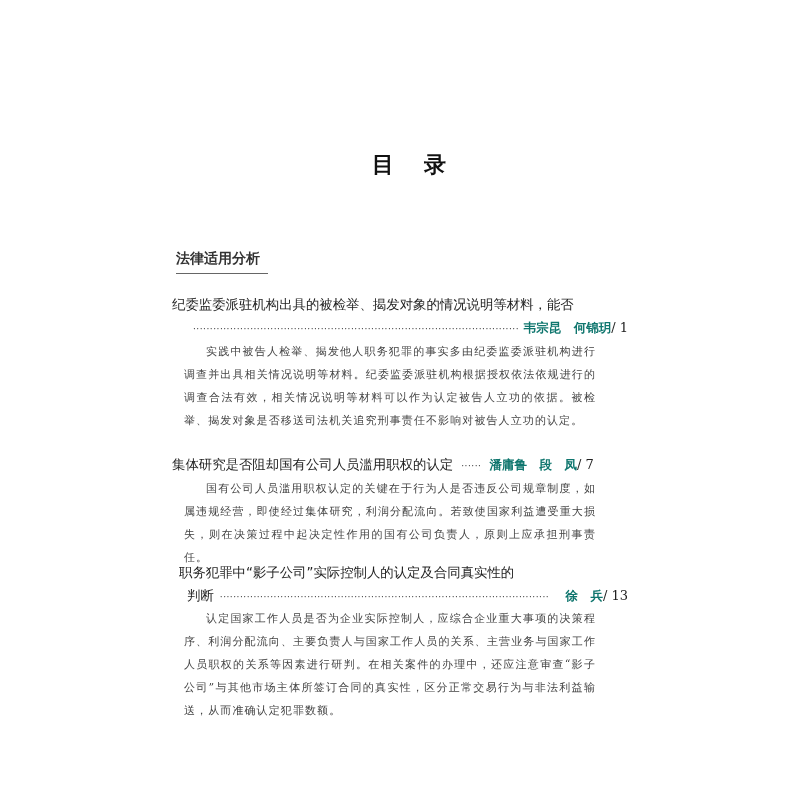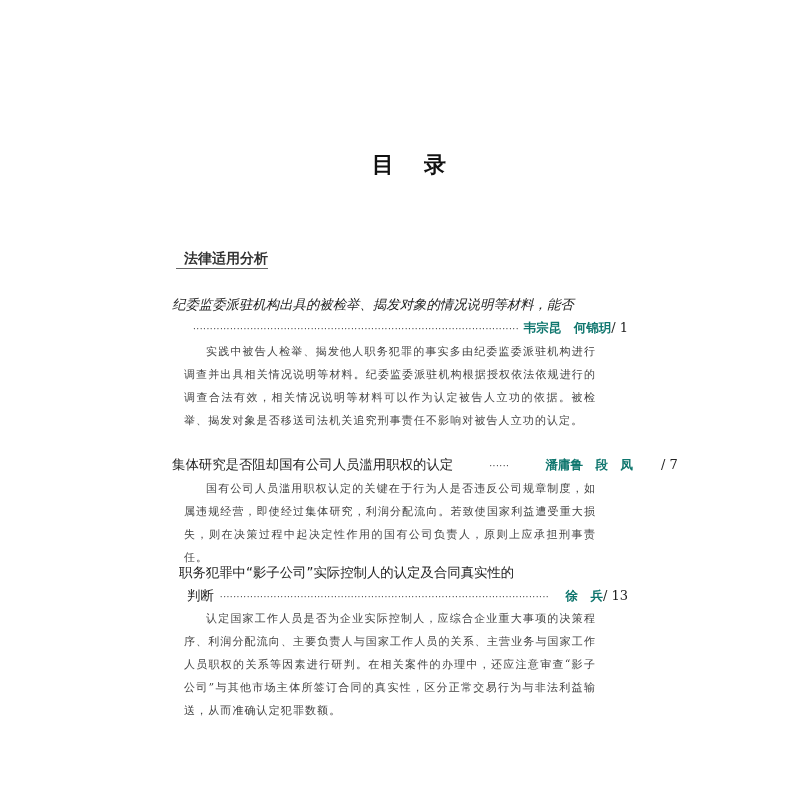--- a/index.html
+++ b/index.html
@@ -6,21 +6,21 @@
   body { width:800px; height:800px; position:relative; overflow:hidden; color:#1a1a1a; }
   .page-title {
     position:absolute; top:150px; left:0; width:800px; text-align:center;
     font-family:"DejaVu Serif", serif; font-size:22px; font-weight:bold; letter-spacing:30px;
     color:#111;
     padding-left:24px;
   }
   .section-header {
     position:absolute; top:250px; left:176px;
     font-family:"DejaVu Sans", sans-serif; font-size:14px; font-weight:bold; color:#333;
-    border-bottom:1.5px solid #666; width:92px; white-space:nowrap;text-align:right;
+    padding-bottom:5px; border-bottom:1.5px solid #666; width:92px; white-space:nowrap;
   }
   .entry-title {
     position:absolute; left:172px; width:456px;
     font-family:"DejaVu Sans", sans-serif; font-size:13.4px; color:#1e1e1e; white-space:nowrap;
   }
   .entry-title.cont { left:187px; width:441px; display:flex; align-items:baseline; }
   .dots {
     flex:1; overflow:hidden; white-space:nowrap; margin:0 6px;
     font-family:"DejaVu Serif", serif; font-size:9px; letter-spacing:0.5px; color:#333;
   }
@@ -32,29 +32,29 @@
     text-indent:22px; text-align:justify; letter-spacing:1.1px;
   }
 </style>
 </head>
 <body>
 
 <div class="page-title">目录</div>
 
 <div class="section-header">法律适用分析</div>
 
-<div class="entry-title" style="top:296px;font-style:italic;">纪委监委派驻机构出具的被检举、揭发对象的情况说明等材料，能否</div>
+<div class="entry-title" style="top:296px;">纪委监委派驻机构出具的被检举、揭发对象的情况说明等材料，能否</div>
 <div class="entry-title cont" style="top:320px;">
   <span class="dots">··································································································</span>
   <span class="authors">韦宗昆　何锦玥</span>
   <span class="page-no">/ <span>1</span></span>
 </div>
 <div class="abstract" style="top:340px;">实践中被告人检举、揭发他人职务犯罪的事实多由纪委监委派驻机构进行调查并出具相关情况说明等材料。纪委监委派驻机构根据授权依法依规进行的调查合法有效，相关情况说明等材料可以作为认定被告人立功的依据。被检举、揭发对象是否移送司法机关追究刑事责任不影响对被告人立功的认定。</div>
 
-<div class="entry-title" style="top:456px; display:flex; align-items:baseline;gap:28px;">
+<div class="entry-title" style="top:456px; display:flex; align-items:baseline;">
   <span>集体研究是否阻却国有公司人员滥用职权的认定</span>
   <span class="dots" style="flex:0 0 auto; margin:0 8px;">······</span>
   <span class="authors">潘庸鲁　段　凤</span>
   <span class="page-no">/ <span>7</span></span>
 </div>
 <div class="abstract" style="top:477px;">国有公司人员滥用职权认定的关键在于行为人是否违反公司规章制度，如属违规经营，即使经过集体研究，利润分配流向。若致使国家利益遭受重大损失，则在决策过程中起决定性作用的国有公司负责人，原则上应承担刑事责任。</div>
 
 <div class="entry-title" style="top:564px;margin-left:7px;">职务犯罪中“影子公司”实际控制人的认定及合同真实性的</div>
 <div class="entry-title cont" style="top:587px;">
   <span>判断</span>

